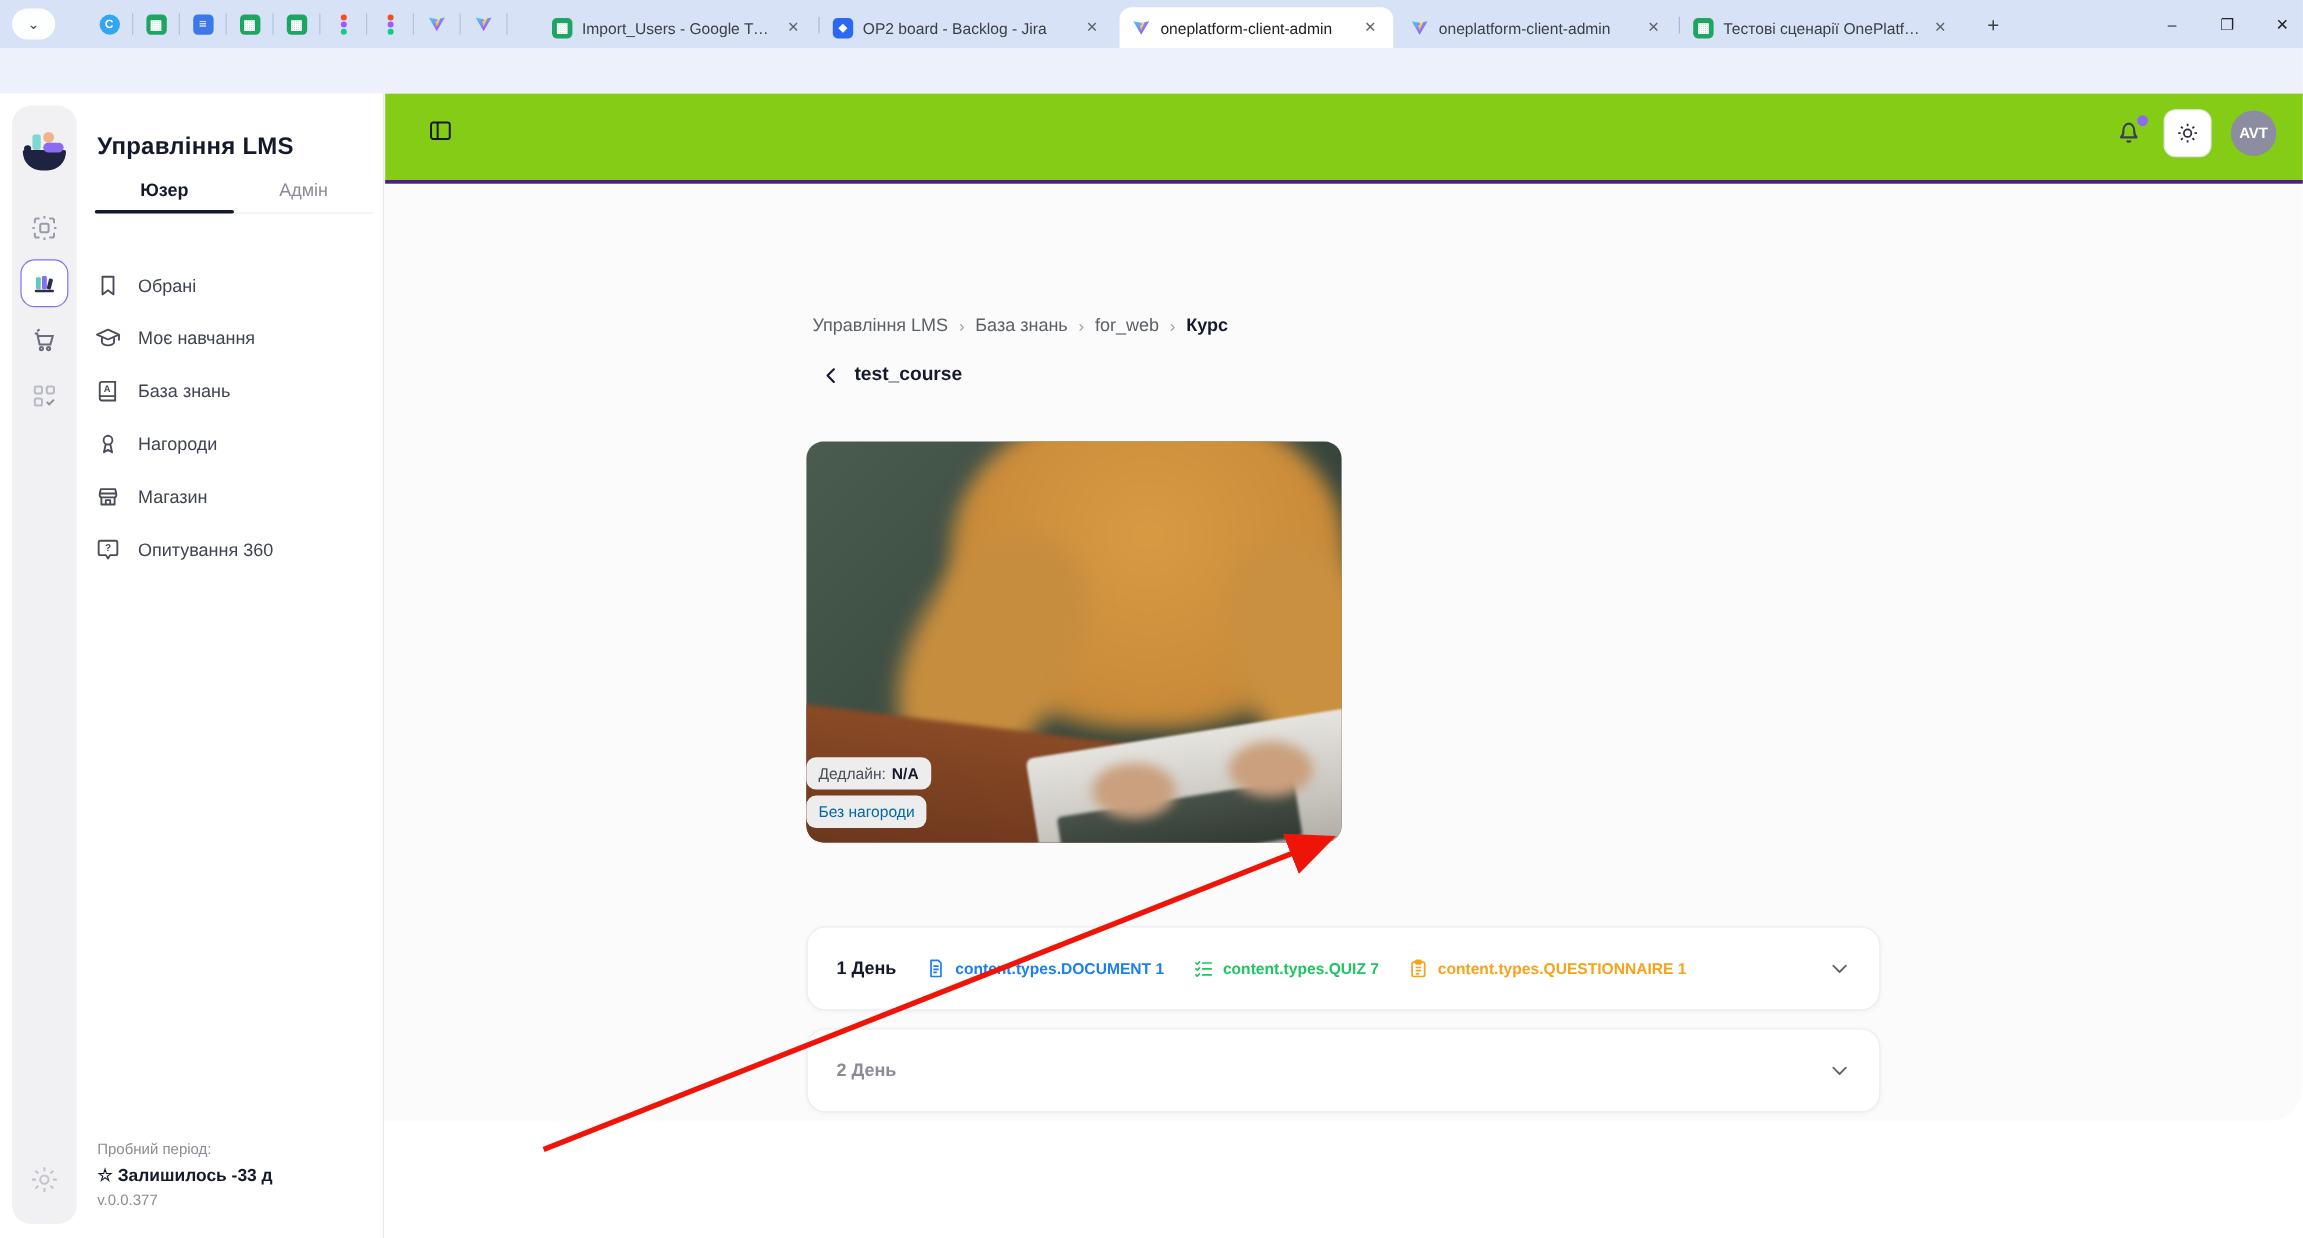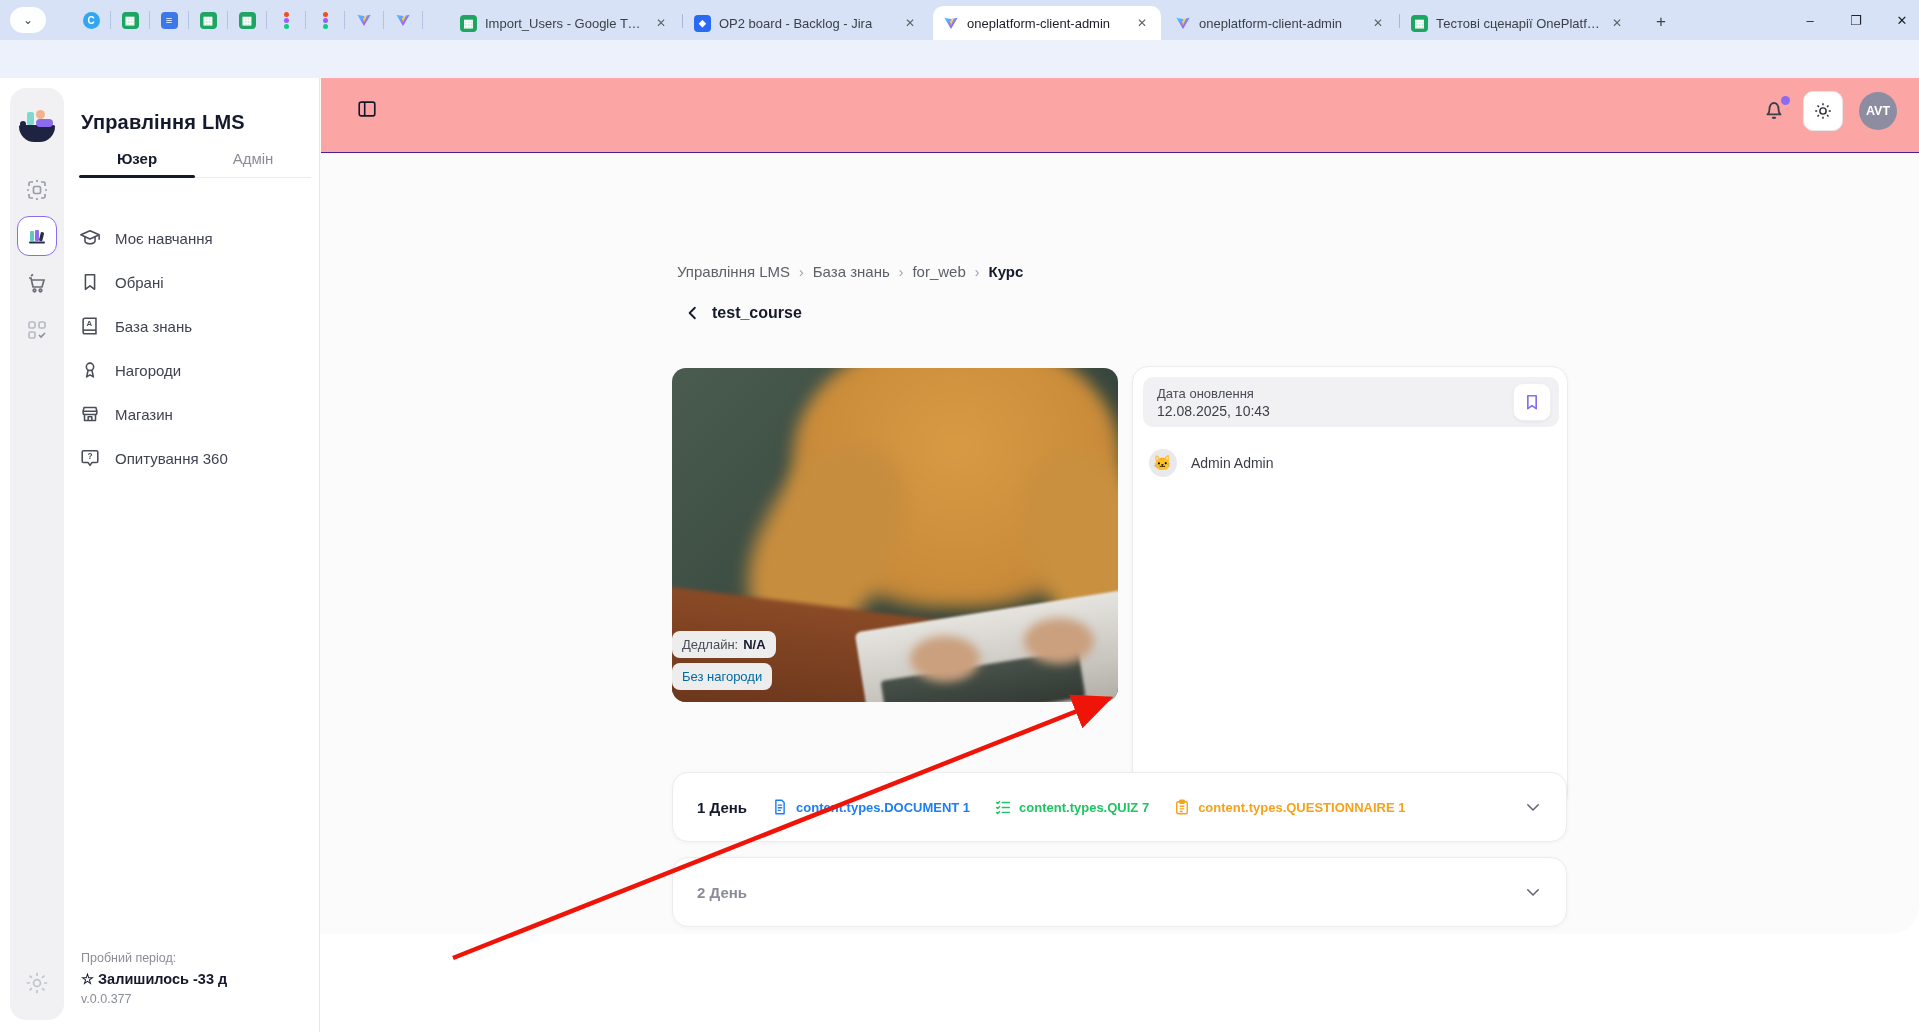--- a/index.html
+++ b/index.html
@@ -58,21 +58,21 @@
   .sb-tab.on::after { content:""; position:absolute; left:0; right:0; bottom:-1px; height:3px; background:#15192c; border-radius:2px; }
   .nav { left:79px; top:138px; width:232px; }
   .nav-item { display:flex; align-items:center; gap:14px; height:44px; color:#3f4352; font-size:15px; font-weight:500; }
   .nav-item svg { flex:0 0 auto; }
   .trial { left:81px; top:873px; }
   .trial .t1 { font-size:12.5px; color:#8a8d98; margin-bottom:6px; }
   .trial .t2 { font-size:14.5px; font-weight:bold; color:#15192c; margin-bottom:5px; }
   .trial .t3 { font-size:12.5px; color:#8a8d98; }
 
   
-  #main-header { left:321px; top:0; width:1598px; height:75px; border-bottom:1px solid #4c1d95; background:#fca5a5; }
+  #main-header { left:321px; top:0; width:1598px; height:75px; border-bottom:3px solid #4c1d95; background:#84cc16; }
   .panel-toggle { left:30px; top:15px; width:32px; height:32px; display:flex; align-items:center; justify-content:center; }
   .bell-wrap { left:1440px; top:18px; width:30px; height:30px; }
   .bell-dot { position:absolute; right:1px; top:0; width:9px; height:9px; border-radius:50%; background:#8b6cf0; }
   .theme-btn { left:1482px; top:13px; width:40px; height:40px; background:#fff; border:1px solid #e6e6ea; border-radius:10px; display:flex; align-items:center; justify-content:center; }
   .app-avatar { left:1538px; top:14px; width:38px; height:38px; border-radius:50%; background:#8d8da1; color:#fff; font-size:12.5px; font-weight:bold; display:flex; align-items:center; justify-content:center; }
 
   
   .breadcrumb { left:677px; top:185px; display:flex; align-items:center; gap:9px; font-size:15px; color:#5c6067; }
   .breadcrumb .sep { color:#9aa0ab; font-size:14px; }
   .breadcrumb .last { color:#15192c; font-weight:bold; }
@@ -285,31 +285,31 @@
     <div class="sb-title abs">Управління LMS</div>
 
     <div class="sb-tabs abs">
       <div class="sb-tab on">Юзер</div>
       <div class="sb-tab">Адмін</div>
     </div>
 
     <div class="nav abs">
       <div class="nav-item">
         <svg class="ic" width="22" height="22" viewBox="0 0 24 24" fill="none" stroke="#4a4d59" stroke-width="1.7" stroke-linejoin="round">
+            <path d="M7 4h10v16l-5-3.8L7 20V4z"></path>
+          </svg>
+        <span>Обрані</span>
+      </div>
+      <div class="nav-item">
+        <svg class="ic" width="22" height="22" viewBox="0 0 24 24" fill="none" stroke="#4a4d59" stroke-width="1.7" stroke-linejoin="round">
             <path d="M12 4L2 8.5l10 4.5 10-4.5L12 4z"></path>
             <path d="M6.5 11v4.5c0 1.4 2.5 2.8 5.5 2.8s5.5-1.4 5.5-2.8V11"></path>
             <path d="M22 9v5"></path>
           </svg>
         <span>Моє навчання</span>
-      </div>
-      <div class="nav-item">
-        <svg class="ic" width="22" height="22" viewBox="0 0 24 24" fill="none" stroke="#4a4d59" stroke-width="1.7" stroke-linejoin="round">
-            <path d="M7 4h10v16l-5-3.8L7 20V4z"></path>
-          </svg>
-        <span>Обрані</span>
       </div>
       <div class="nav-item">
         <svg class="ic" width="22" height="22" viewBox="0 0 24 24" fill="none" stroke="#4a4d59" stroke-width="1.7">
             <path d="M6.5 3.5h12v17h-12a2 2 0 0 1-2-2v-13a2 2 0 0 1 2-2z"></path>
             <path d="M4.5 16.5h14"></path>
             <text x="11.3" y="12.5" font-size="8.5" font-family="Liberation Sans, sans-serif" font-weight="bold" fill="#4a4d59" stroke="none" text-anchor="middle">A</text>
           </svg>
         <span>База знань</span>
       </div>
       <div class="nav-item">
@@ -389,37 +389,20 @@
     <div class="blob arm-l"></div>
     <div class="blob arm-r"></div>
     <div class="blob desk"></div>
     <div class="blob laptop">
         <div class="keys"></div>
       </div>
     <div class="blob hand" style="left:238px;top:268px"></div>
     <div class="blob hand" style="left:352px;top:250px"></div>
   </div>
 
-  <div class="info-card abs">
-    <div class="info-head">
-      <div class="dates">
-        <div class="d1">Дата оновлення</div>
-        <div class="d2">12.08.2025, 10:43</div>
-      </div>
-      <div class="bm-btn">
-        <svg class="ic" width="20" height="20" viewBox="0 0 24 24" fill="none" stroke="#8b6cf0" stroke-width="2" stroke-linejoin="round">
-            <path d="M7 4.5h10V20l-5-3.6L7 20V4.5z"></path>
-          </svg>
-      </div>
-    </div>
-    <div class="author-row">
-      <div class="author-av">🐱</div>
-      <div class="author-name">Admin Admin</div>
-    </div>
-  </div>
 
   <div class="pill abs" style="top:553px">
     <span>Дедлайн:</span>
     <b>N/A</b>
   </div>
   <div class="pill pill2 abs" style="top:585px">
     <span>Без нагороди</span>
   </div>
 
   <div class="acc abs" style="top:694px">

